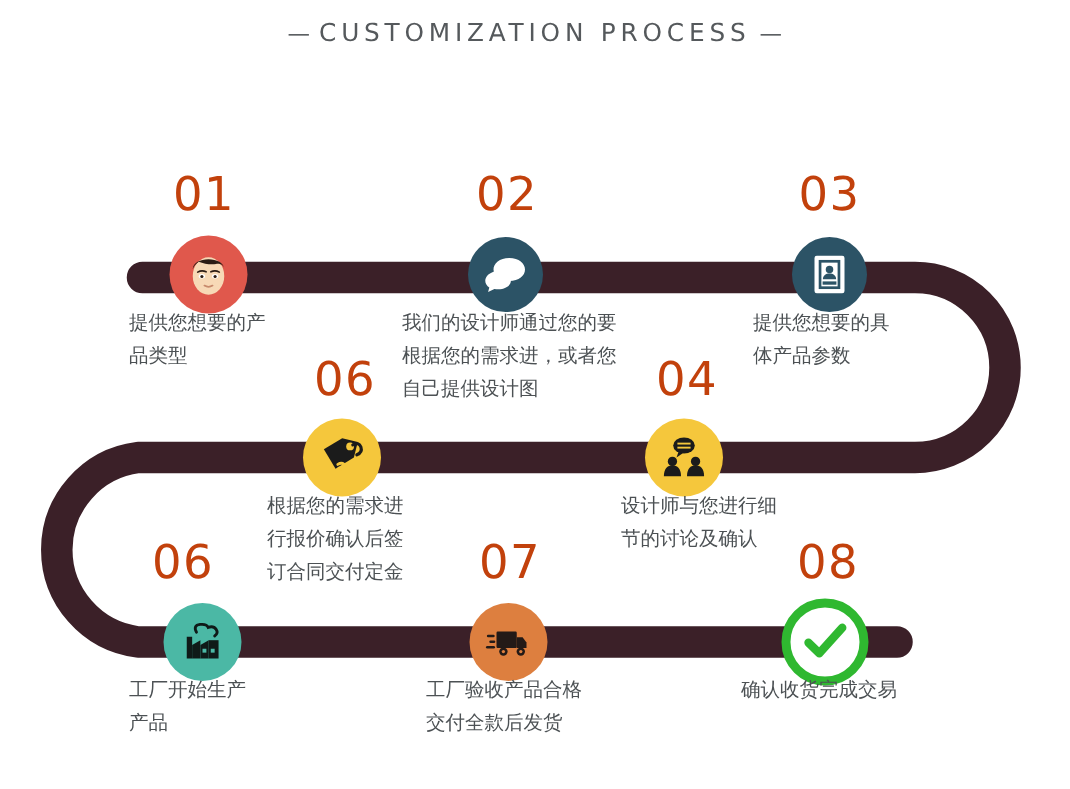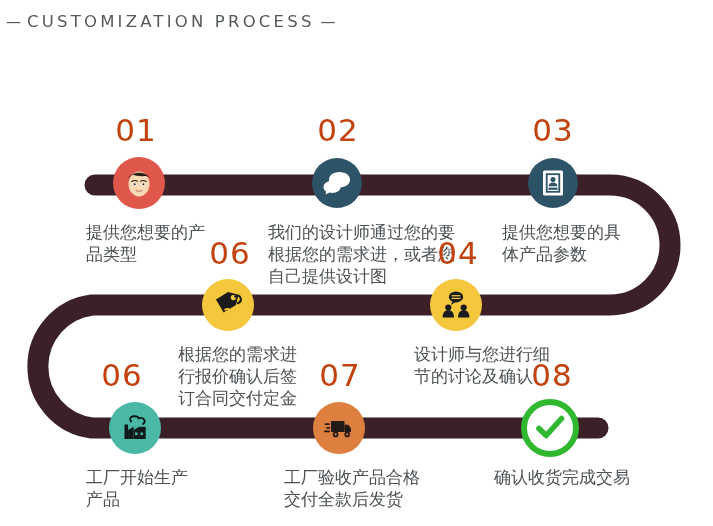--- a/index.html
+++ b/index.html
@@ -18,21 +18,21 @@
     background: #ffffff;
     overflow: hidden;
   }
 
   
   .header {
     position: absolute;
     left: 0;
     top: 0;
     width: 713px;
-    text-align: left;
+    text-align: center;
   }
   .eyebrow {
     margin-top: 12px;
     font-size: 16.5px;
     letter-spacing: 3.2px;
     color: #55595c;
     font-weight: 400;
     white-space: nowrap;
   }
   .eyebrow .dash {
@@ -77,26 +77,25 @@
     position: absolute;
     font-size: 31px;
     font-weight: 400;
     color: #c2410c;
     letter-spacing: 1px;
     white-space: nowrap;
     text-align: center;
   }
   .desc {
     position: absolute;
-    font-size: 17px;
+    font-size: 13px;
     line-height: 22px;
     color: #4c5154;
     font-family: "DejaVu Sans", "Liberation Sans", sans-serif;
     white-space: pre-line;
-    margin-top: 16px;
   }
 </style>
 </head>
 <body>
 
 <div id="stage">
 
   <div class="header">
     <div class="eyebrow"><span class="dash">—</span><span>CUSTOMIZATION PROCESS</span><span class="dash">—</span></div>
   </div>

